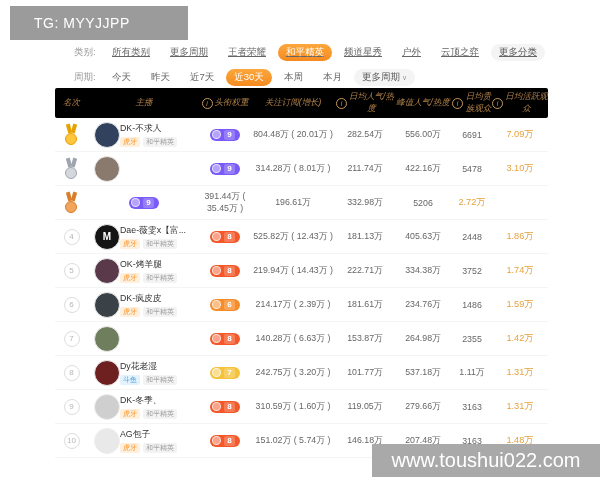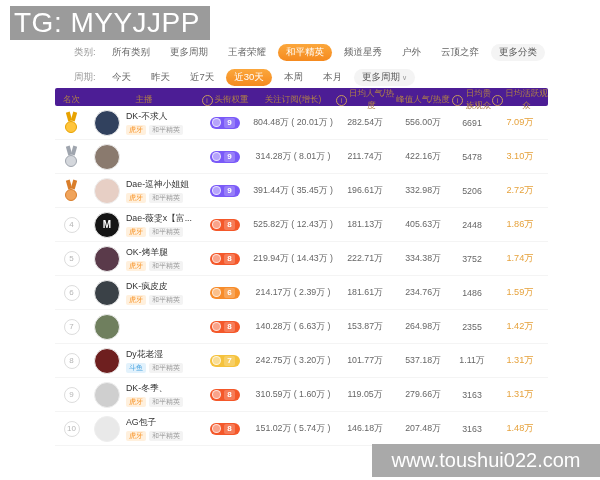--- a/index.html
+++ b/index.html
@@ -1,55 +1,55 @@
 <!DOCTYPE html>
 <html><head>
 <meta charset="utf-8">
 <style>
   html,body{margin:0;padding:0;width:600px;height:480px;background:#fff;overflow:hidden;
     font-family:"Liberation Sans","DejaVu Sans",sans-serif;-webkit-font-smoothing:antialiased;}
   .stage{position:relative;width:600px;height:480px;background:#fff;}
 
   
-  .wm-top{position:absolute;left:10px;top:6px;width:200px;height:34px;background:#9b9b9b;
-    color:#fff;font-size:28px;line-height:34px;padding-left:4px;box-sizing:border-box;letter-spacing:.5px;}
+  .wm-top{position:absolute;left:10px;top:6px;width:178px;height:34px;background:#9b9b9b;
+    color:#fff;font-size:14px;line-height:34px;padding-left:24px;box-sizing:border-box;letter-spacing:.5px;}
   .wm-bottom{position:absolute;right:0;bottom:3px;width:228px;height:33px;background:#a9a9a9;
     color:#fff;font-size:20px;line-height:33px;text-align:center;}
 
   
   .filters{position:absolute;left:74px;top:40px;width:486px;}
   .frow{display:flex;align-items:center;height:25px;font-size:9.5px;color:#666;}
   .frow .flabel{color:#999;width:30px;flex:0 0 30px;}
   .fopt{padding:2px 8px;margin-right:4px;border-radius:9px;cursor:pointer;white-space:nowrap;}
   .fopt.sel{background:linear-gradient(180deg,#fba73c,#f58a1f);color:#fff;}
   .fopt.pillbg{background:#f4f4f4;color:#555;}
   .caret{font-size:7px;color:#999;margin-left:2px;}
 
   
   .table{position:absolute;left:55px;top:88px;width:493px;}
   .grid{display:grid;grid-template-columns:33px 112px 50px 86px 58px 58px 40px 56px;align-items:center;}
-  .thead{background:#4c1d95;height:18px;border-radius:2px;}
+  .thead{background:#000000;height:30px;border-radius:2px;font-style:italic;}
   .th{font-size:8.5px;color:#b08047;text-align:center;display:flex;align-items:center;justify-content:center;gap:2px;}
   .info-i{display:inline-flex;width:9px;height:9px;border:1px solid #c79a5e;border-radius:50%;
     color:#c79a5e;font-size:6.5px;line-height:9px;align-items:center;justify-content:center;flex:0 0 9px;}
   .trow{height:33px;border-bottom:1px solid #f4f4f4;background:#fff;}
   .cell{text-align:center;font-size:8.8px;color:#666;}
 
   
   .rankwrap{display:flex;justify-content:center;}
   .circnum{width:14px;height:14px;border:1px solid #ddd;border-radius:50%;color:#b5b5b5;
     font-size:8px;line-height:14px;text-align:center;}
   .medal{position:relative;width:17px;height:21px;}
   .medal .r1,.medal .r2{position:absolute;top:0;width:4px;height:9px;}
   .medal .r1{left:4px;transform:rotate(-16deg);}
   .medal .r2{right:4px;transform:rotate(16deg);}
   .medal .disc{position:absolute;bottom:0;left:2px;width:12px;height:12px;border-radius:50%;box-sizing:border-box;}
 
   
-  .anchor{display:flex;align-items:center;text-align:left;gap:6px;padding-left:6px;}
+  .anchor{display:flex;align-items:center;text-align:left;padding-left:6px;}
   .avatar{width:26px;height:26px;border-radius:50%;flex:0 0 26px;display:flex;align-items:center;
     justify-content:center;color:#fff;font-size:10px;font-weight:bold;border:1px solid #eee;box-sizing:border-box;}
   .ainfo{overflow:hidden;}
   .aname{font-size:8.8px;color:#333;white-space:nowrap;overflow:hidden;text-overflow:ellipsis;max-width:78px;}
   .atags{display:flex;gap:3px;margin-top:2px;}
   .tag{font-size:7px;line-height:10px;padding:0 3px;border-radius:2px;white-space:nowrap;}
   .tag.huya{background:#fff0dd;color:#f88e1b;}
   .tag.douyu{background:#e3f2fc;color:#4aa4e0;}
   .tag.game{background:#f3f3f3;color:#9a9a9a;}
 
@@ -62,21 +62,21 @@
   .v-active{color:#e6a23c;font-weight:normal;font-size:9.2px;}
 </style>
 </head>
 <body>
 
 <div class="stage">
 
   <div class="filters">
     <div class="frow">
       <span class="flabel">类别:</span>
-      <span id="cat-opts" style="display:flex;align-items:center;">
+      <span id="cat-opts" style="display:flex;align-items:center;text-decoration:underline;">
           <span class="fopt">所有类别</span>
           <span class="fopt">更多周期</span>
           <span class="fopt">王者荣耀</span>
           <span class="fopt sel">和平精英</span>
           <span class="fopt">频道星秀</span>
           <span class="fopt">户外</span>
           <span class="fopt">云顶之弈</span>
           <span class="fopt pillbg">更多分类</span>
         </span>
     </div>
@@ -187,27 +187,20 @@
         <div class="grid trow">
           <div class="cell">
             <span class="rankwrap">
               <span class="medal">
                 <span class="r1" style="background: rgb(217, 126, 43);"></span>
                 <span class="r2" style="background: rgb(217, 126, 43);"></span>
                 <span class="disc" style="background: rgb(240, 164, 92); border: 1.5px solid rgb(217, 126, 43);"></span>
               </span>
             </span>
           </div>
-          <div class="cell anchor">
-            <span class="avatar" style="background: rgb(231, 207, 197);"></span>
-            <span class="ainfo"><span class="aname">Dae-逗神小姐姐</span><span class="atags">
-                <span class="tag huya">虎牙</span>
-                <span class="tag game">和平精英</span>
-              </span></span>
-          </div>
           <div class="cell">
             <span class="bwrap">
               <span class="bpill" style="background: rgb(122, 90, 248);">
                 <span class="bdot"></span>
                 <span class="bnum">9</span>
               </span>
             </span>
           </div>
           <div class="cell">391.44万 ( 35.45万 )</div>
           <div class="cell">196.61万</div>

